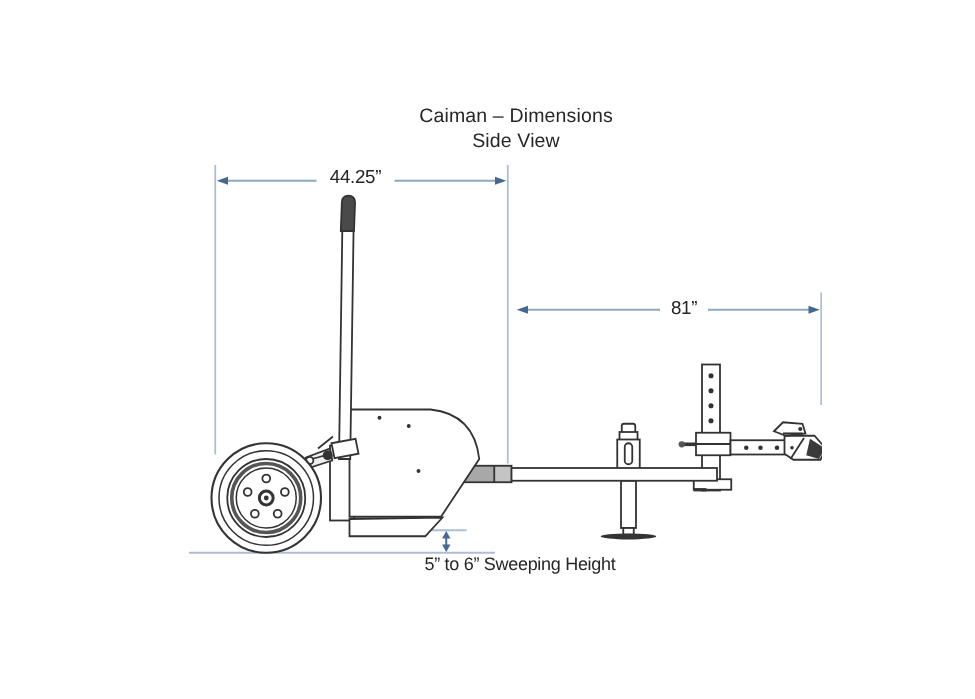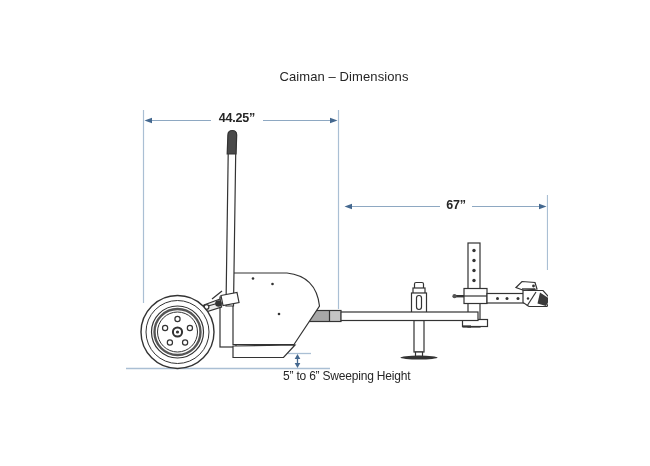--- a/index.html
+++ b/index.html
@@ -3,21 +3,21 @@
 <meta charset="utf-8">
 <style>
   html,body{margin:0;padding:0;background:#fff;}
   #stage{
     position:relative;width:548px;height:466px;background:#ffffff;overflow:hidden;
     font-family:"Liberation Sans",sans-serif;color:#262626;
   }
   #stage svg{position:absolute;left:0;top:0;}
   .label{position:absolute;color:#262626;line-height:1.15;white-space:nowrap;}
   .title{width:240px;text-align:center;font-size:13px;letter-spacing:.1px;}
-  .dim-label{font-size:12.5px;text-align:center;letter-spacing:-.2px;font-weight:bold;}
+  .dim-label{font-size:12.5px;text-align:center;letter-spacing:-.2px;}
   .sweep-label{font-size:12px;letter-spacing:-.2px;}
 </style>
 </head>
 <body>
 
 <div id="stage">
 
   <svg width="650" height="466" viewBox="0 0 650 466">
 
     <g stroke="#aabfd4" stroke-width="1.3" fill="none">
@@ -147,20 +147,21 @@
         <circle cx="169.9" cy="342.5" r="2.6"></circle>
         <circle cx="165.1" cy="328" r="2.6"></circle>
         <circle cx="177.5" cy="332" r="4.6" fill="#fff" stroke-width="2"></circle>
         <circle cx="177.5" cy="332" r="1.6" fill="#333" stroke="none"></circle>
       </g>
 
     </g>
   </svg>
 
   <div class="label title" style="left:224px;top:70px;">Caiman – Dimensions</div>
+  <div class="label title" style="left:224px;top:87px;">Side View</div>
 
   <div class="label dim-label" style="left:197px;top:111px;width:80px;">44.25”</div>
 
-  <div class="label dim-label" style="left:426px;top:198px;width:60px;">67”</div>
+  <div class="label dim-label" style="left:426px;top:198px;width:60px;">81”</div>
 
   <div class="label sweep-label" style="left:283px;top:370px;">5” to 6” Sweeping Height</div>
 
 </div>
 
 </body></html>

